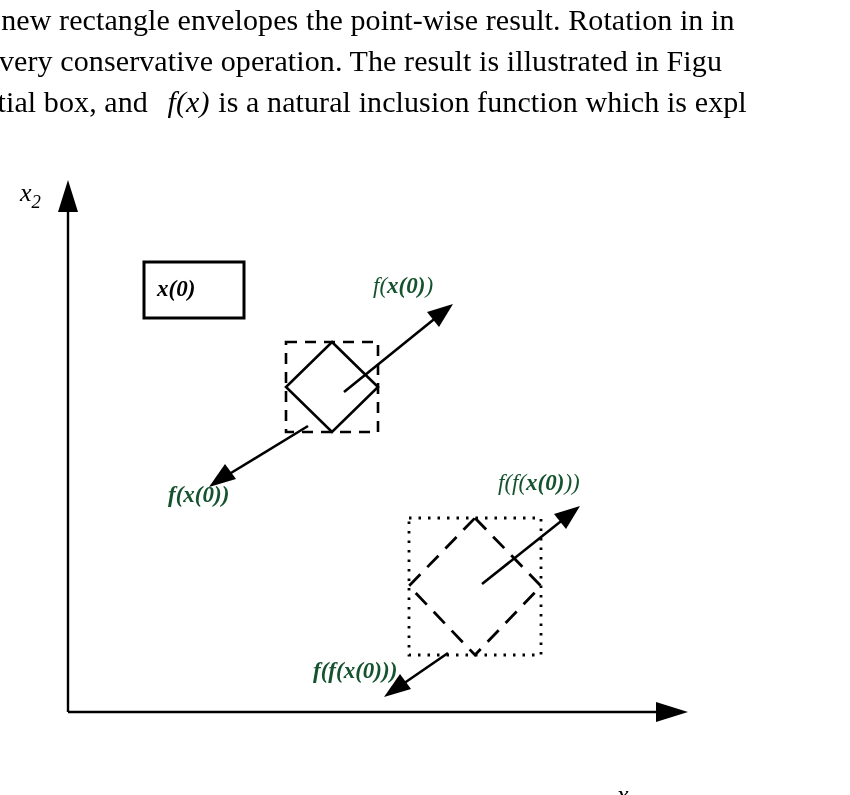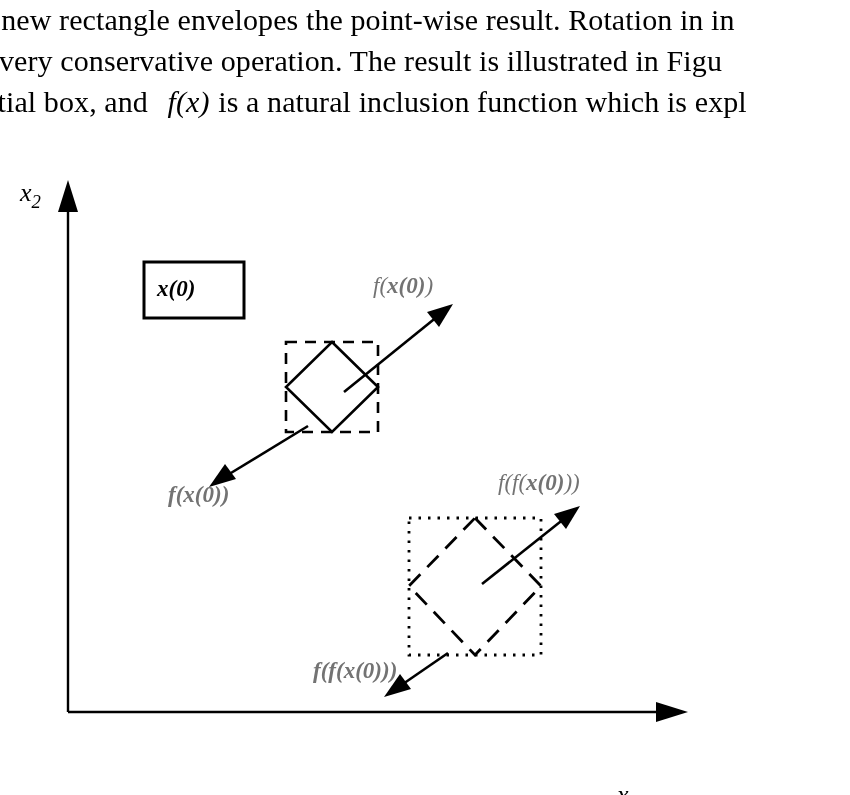--- a/index.html
+++ b/index.html
@@ -51,21 +51,21 @@
     margin-left: 16px;
   }
   #figure svg {
     display: block;
   }
 
   
   .fig-label {
     position: absolute;
     white-space: nowrap;
-    color: #737373;
+    color: #14532d;
     font-family: "Liberation Serif", serif;
     font-style: italic;
     font-size: 23px;
   }
   .fig-label.bold { font-weight: bold; }
 
   .axis-label {
     position: absolute;
     white-space: nowrap;
     color: #000000;

